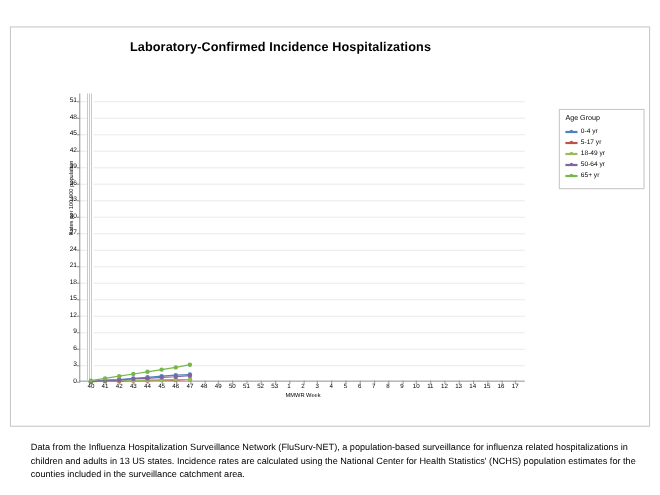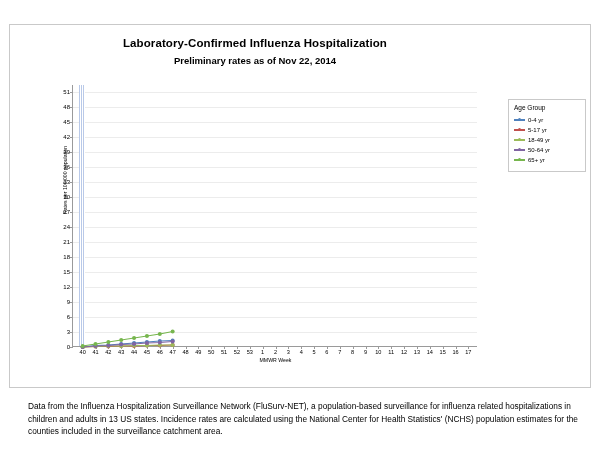--- a/index.html
+++ b/index.html
@@ -191,22 +191,21 @@
     color: #000;
   }
 </style>
 </head>
 <body>
 
 <div id="page">
 
   <div class="panel">
 
-    <div class="title">Laboratory-Confirmed Influenza Hospitalization</div>
-    <div class="subtitle">Preliminary rates as of Nov 22, 2014</div>
+    <div class="title">Laboratory-Confirmed Incidence Hospitalizations</div>
 
     <div class="plot-wrap">
       <div class="ylabel">Rates per 100,000 population</div>
 
       <div class="plot" id="plot">
         <div class="xlabel">MMWR Week</div>
       <div class="ytick" style="top: 262px;">0</div>
           <div class="ytickmark" style="top: 262px;"></div>
           <div class="gridline" style="top: 247.029px;"></div>
           <div class="ytick" style="top: 247.029px;">3</div>

